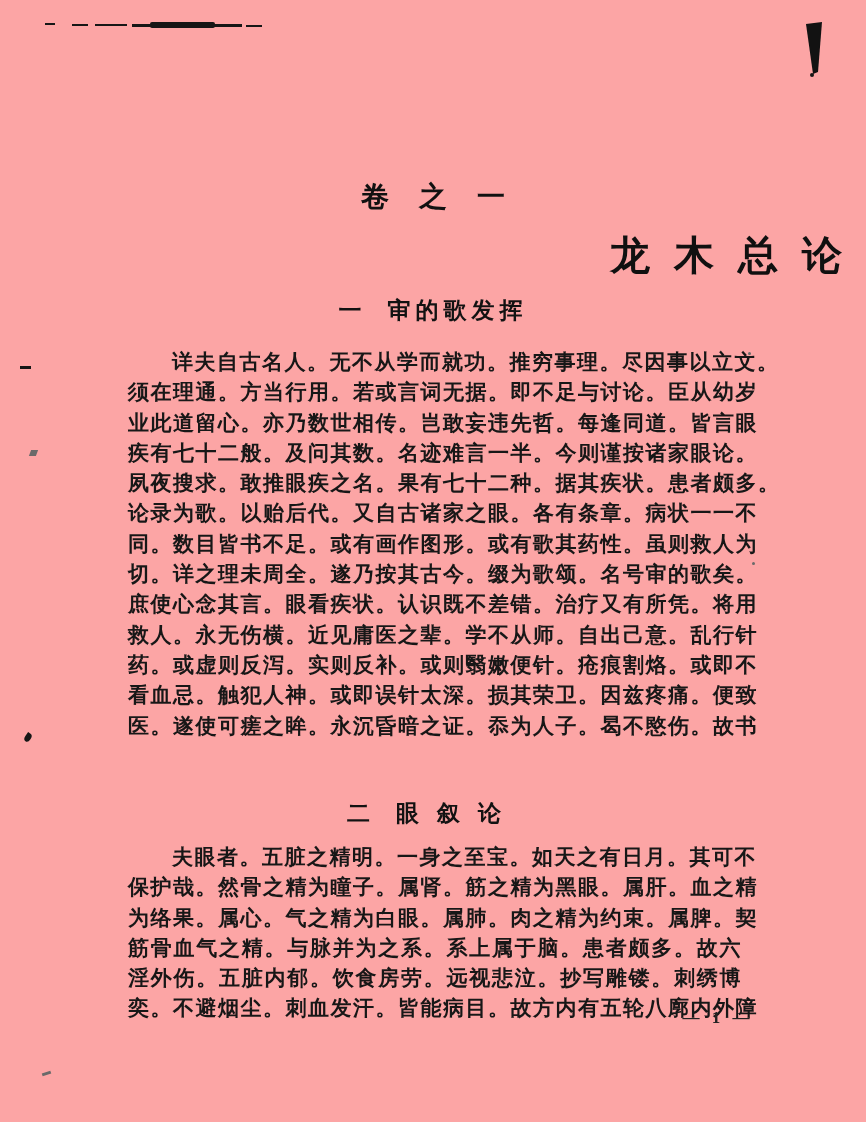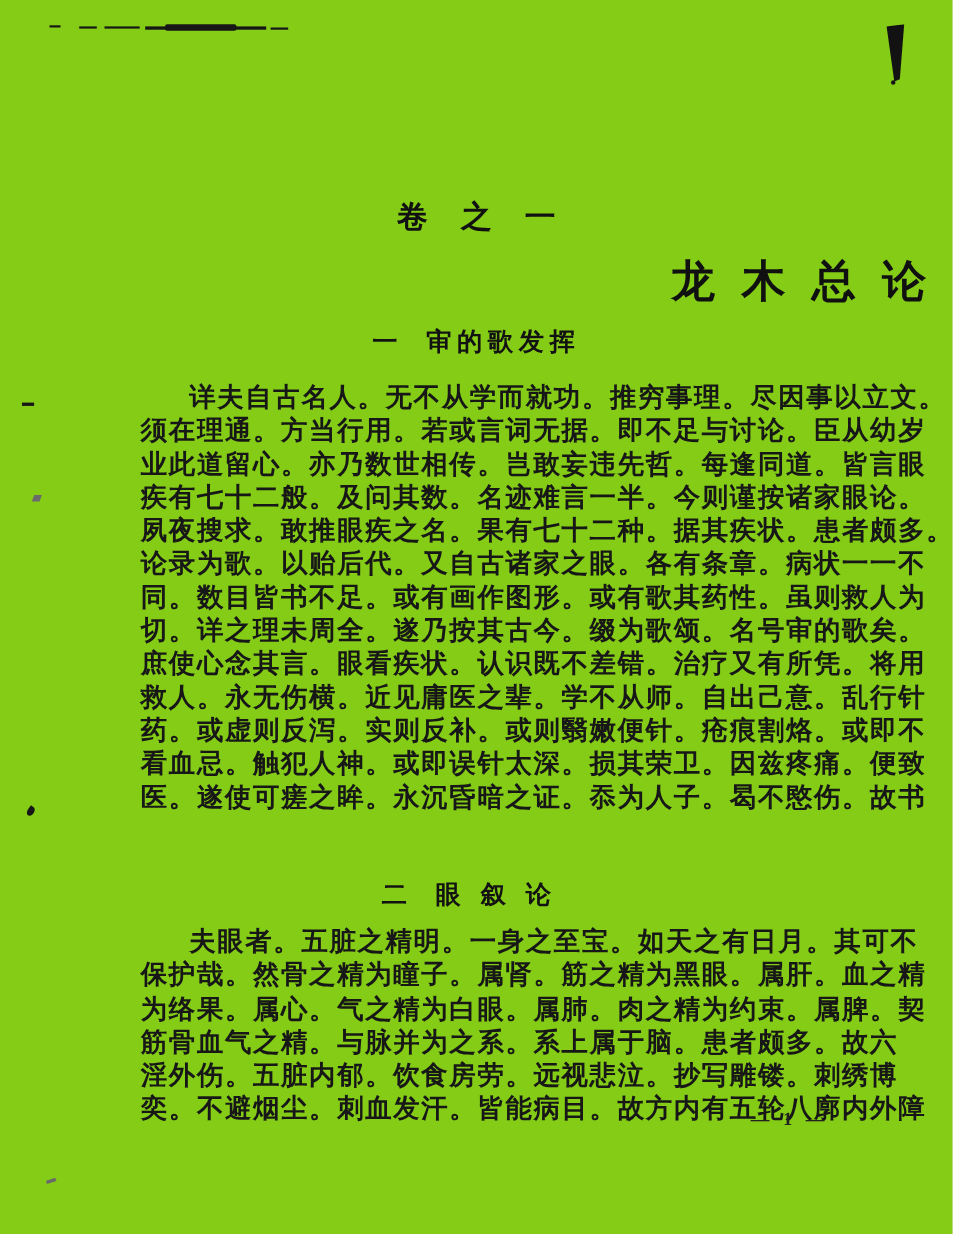--- a/index.html
+++ b/index.html
@@ -1,20 +1,20 @@
 <!DOCTYPE html>
 <html><head>
 <meta charset="utf-8">
 <style>
   html,body{margin:0;padding:0;background:#e8e8e8;}
   .page{
     position:relative;
     width:866px;height:1122px;
     margin:0 auto;
-    background:#84cc16;
+    background:#fca5a5;
     overflow:hidden;
     color:#1c1c1c;
     font-family:"Liberation Serif","DejaVu Serif",serif;
   }
   
   .art{position:absolute;background:#161616;}
   .art.faint{background:#6a6a6a;}
   .topline-1{left:45px;top:23px;width:10px;height:2px;}
   .topline-2{left:72px;top:24px;width:16px;height:2px;}
   .topline-3{left:95px;top:24px;width:32px;height:2px;}
@@ -56,21 +56,21 @@
   .sec-heading .num{display:inline-block;margin-right:26px;letter-spacing:0;}
   .sec-heading .ttl{display:inline-block;letter-spacing:5px;}
   .sec-heading.spread .ttl{letter-spacing:18px;text-indent:0;}
   #heading-1{top:295px;}
   #heading-2{top:798px;}
   .para{position:absolute;left:128px;width:614px;}
   #para-1{top:347px;}
   #para-2{top:842px;}
   .tline{
     height:30.3px;line-height:30.3px;
-    font-size:24px;font-weight:bold;
+    font-size:21px;font-weight:bold;
     letter-spacing:1.5px;
     color:#171717;
     text-align:justify;text-align-last:justify;
     text-justify:inter-character;
     white-space:nowrap;
   }
   .tline.indent{padding-left:44px;}
   .tline.short{text-align:left;text-align-last:left;}
   .page-number{
     position:absolute;left:648px;top:1008px;width:140px;

